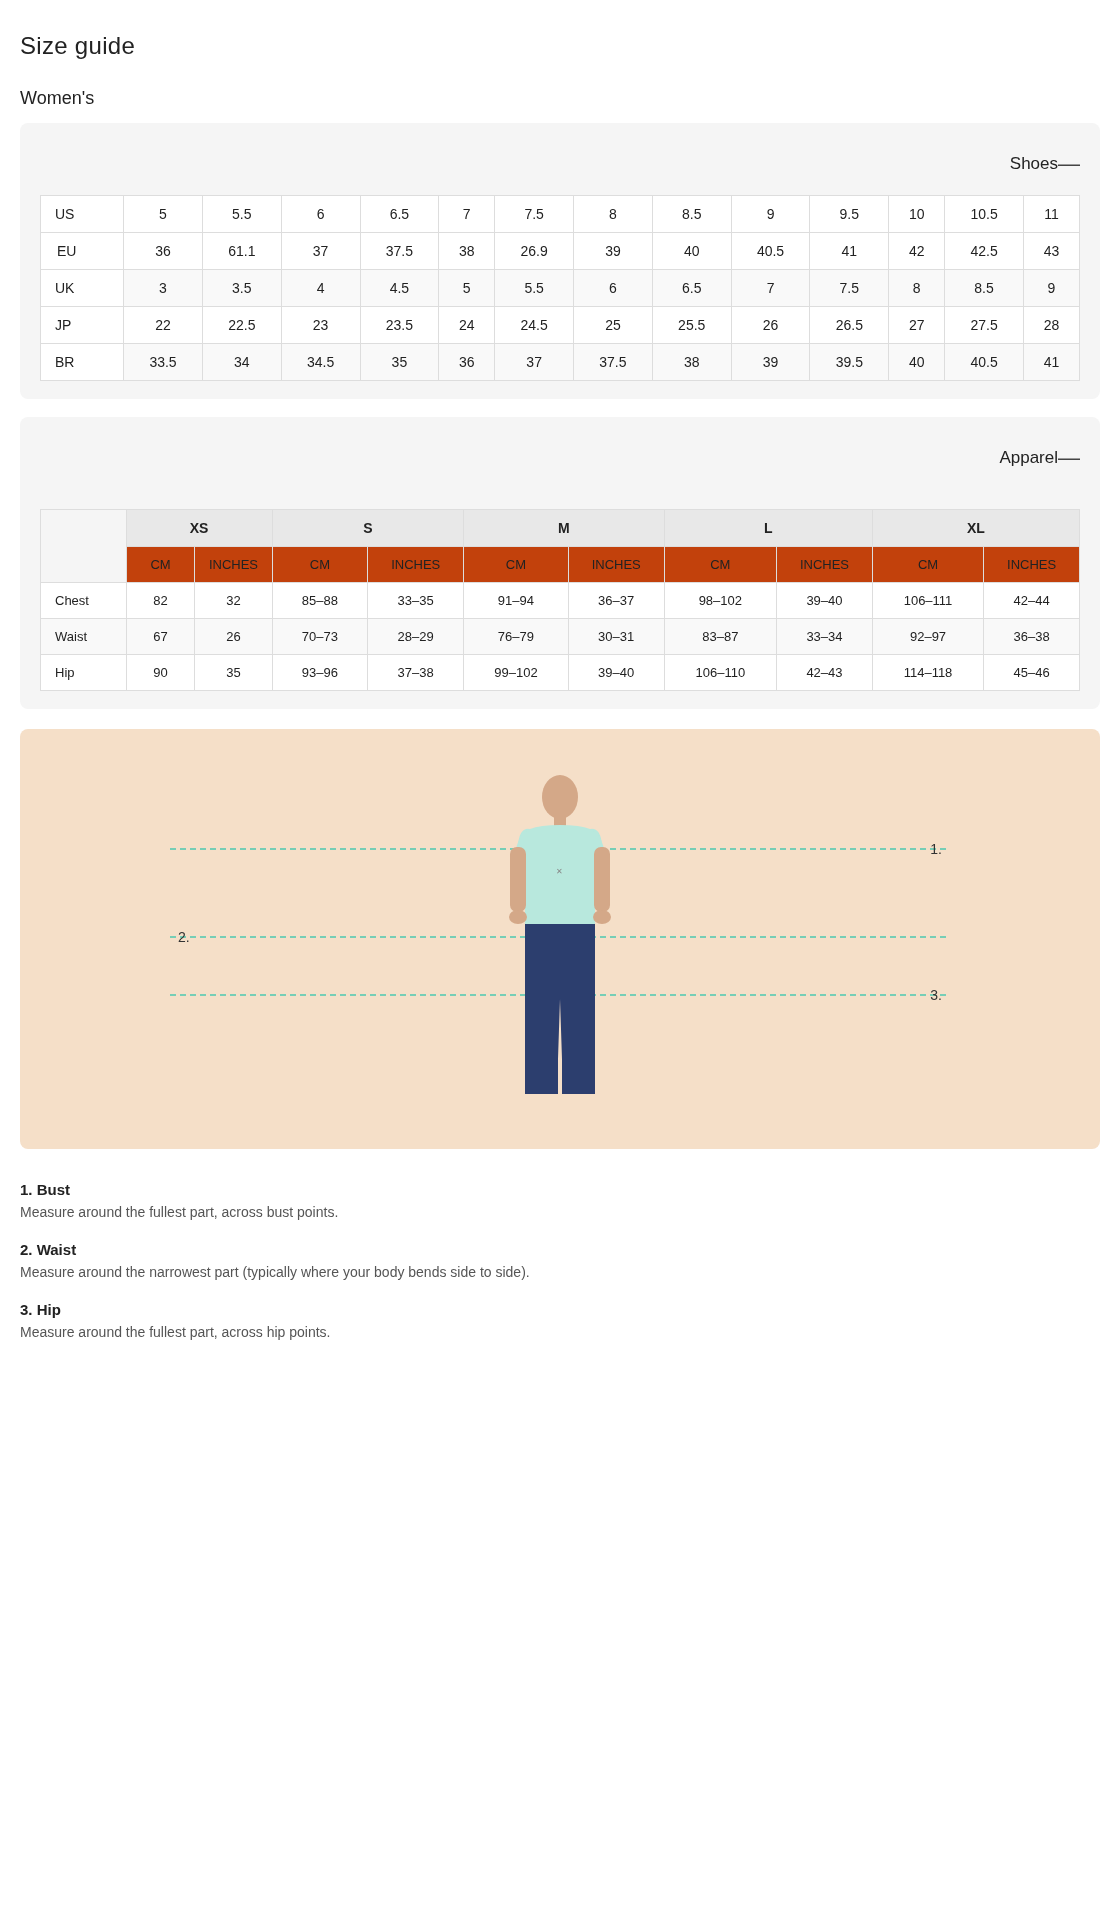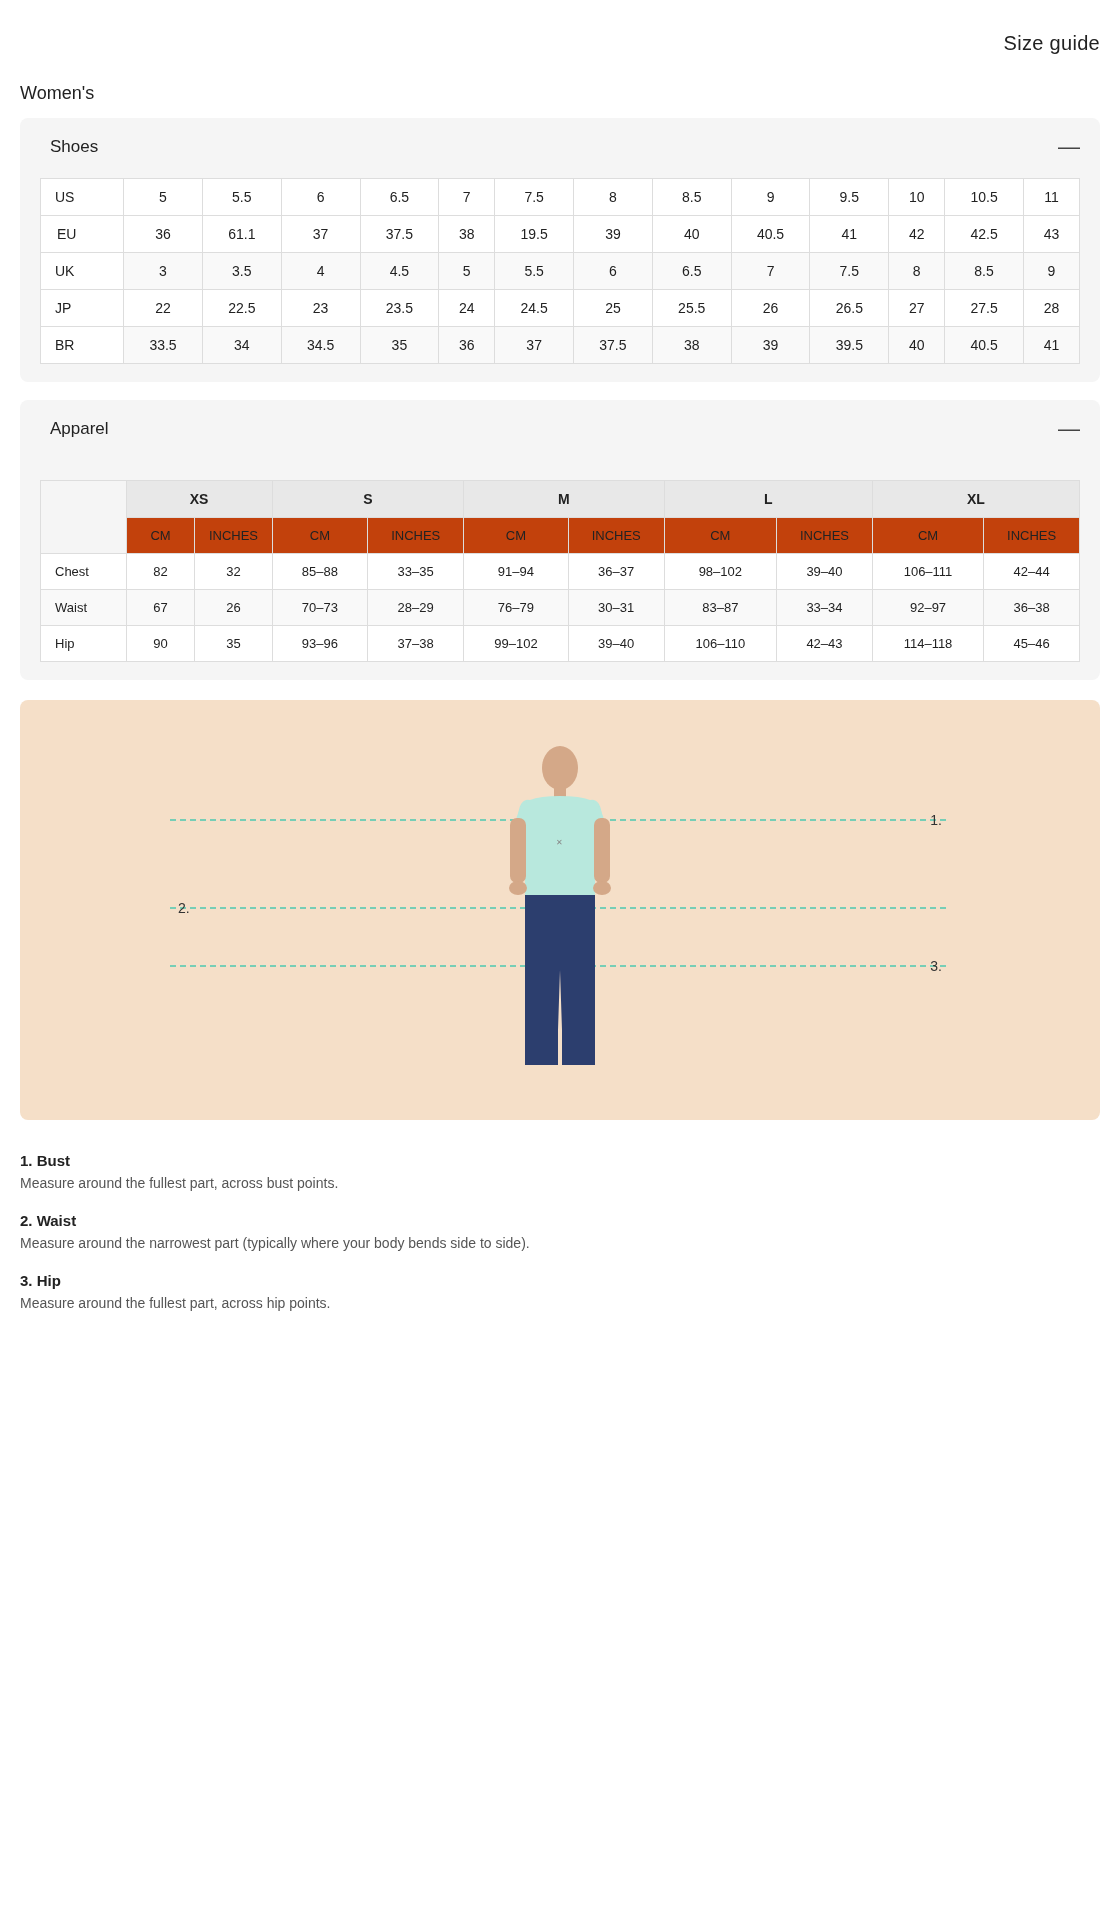--- a/index.html
+++ b/index.html
@@ -6,22 +6,22 @@
     body {
       font-family: -apple-system, BlinkMacSystemFont, 'Helvetica Neue', Arial, sans-serif;
       background: #fff;
       color: #222;
       max-width: 1120px;
       margin: 0 auto;
       padding: 0 20px;
     }
 
     .page-title {
-      text-align: right;
-      font-size: 20px;
+      text-align: left;
+      font-size: 24px;
       font-weight: 400;
       padding: 32px 0 28px;
       letter-spacing: 0.3px;
     }
 
     .section-label {
       font-size: 17px;
       font-weight: 500;
       padding: 0 0 0 10px;
       margin-bottom: 0;
@@ -29,23 +29,24 @@
 
     .section-container {
       background: #f5f5f5;
       border-radius: 8px;
       padding: 18px 20px;
       margin-bottom: 18px;
     }
 
     .section-header {
       display: flex;
-      justify-content: space-between;
+      justify-content: flex-end;
       align-items: center;
       cursor: pointer;
+      margin-top: 12px;
     }
 
     .section-header .minus-icon {
       font-size: 22px;
       color: #444;
       line-height: 1;
     }
 
     .table-wrapper {
       margin-top: 20px;
@@ -206,21 +207,21 @@
           </tr>
       </thead>
       <tbody id="shoes-body">
       <tr>
             <td style="font-weight: 500; text-align: left; padding-left: 16px;">EU</td>
             <td>36</td>
             <td>61.1</td>
             <td>37</td>
             <td>37.5</td>
             <td>38</td>
-            <td>19.5</td>
+            <td>26.9</td>
             <td>39</td>
             <td>40</td>
             <td>40.5</td>
             <td>41</td>
             <td>42</td>
             <td>42.5</td>
             <td>43</td>
           </tr>
           <tr>
             <td style="font-weight: 500; text-align: left; padding-left: 14px;">UK</td>

